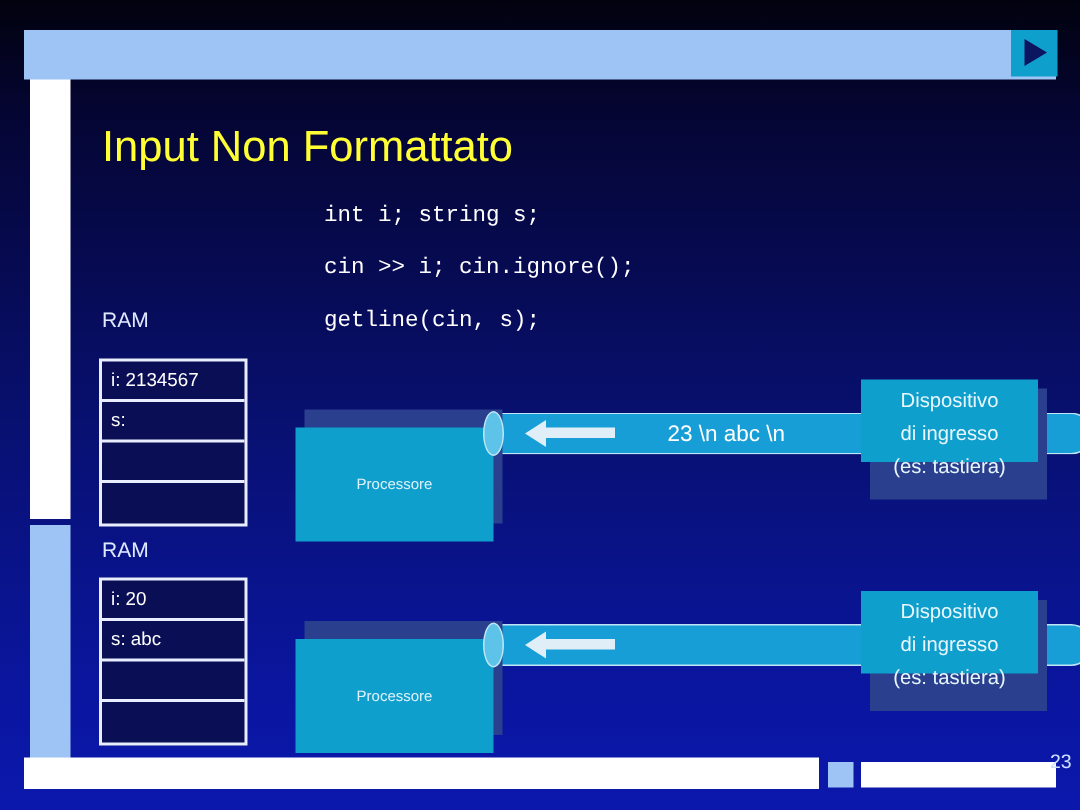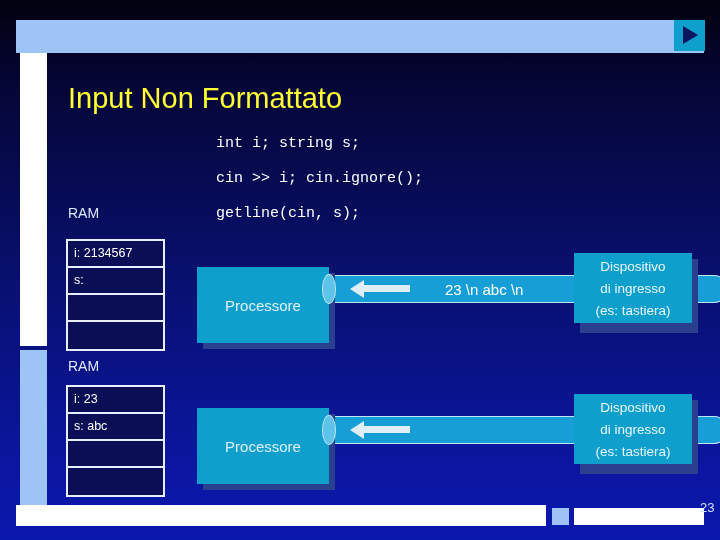--- a/index.html
+++ b/index.html
@@ -109,24 +109,25 @@
   .proc-shadow {
     position: absolute;
     width: 132px; height: 76px;
     background: #2a3f8e;
   }
   .proc-box {
     position: absolute;
     width: 132px; height: 76px;
     background: #0f9fcc;
     color: #dff2fb;
-    font-size: 15px;
+    font-size: 10px;
     display: flex;
     align-items: center;
     justify-content: center;
+    margin-top: 18px;
   }
 
   
   .pipe {
     position: absolute;
     height: 28px;
     background: #189ed6;
     border: 1px solid #bfe6f5;
     border-left: none;
     border-top-right-radius: 14px;
@@ -161,21 +162,21 @@
   }
 
   
   .dev-shadow {
     position: absolute;
     width: 118px; height: 74px;
     background: #2a3f8e;
   }
   .dev-box {
     position: absolute;
-    width: 118px; height: 70px;
+    width: 118px; height: 55px;
     background: #0f9fcc;
     color: #e8f7fd;
     font-size: 13.5px;
     line-height: 22px;
     text-align: center;
     padding-top: 3px;
   }
 
   
   .footer-white {
@@ -251,21 +252,21 @@
   <div class="dev-shadow" style="left:580px; top:259px;"></div>
   <div class="dev-box" style="left:574px; top:253px;">
     <div>Dispositivo</div>
     <div>di ingresso</div>
     <div>(es: tastiera)</div>
   </div>
 
   <div class="ram-label" style="left:68px; top:358px;">RAM</div>
 
   <div class="ram-table" style="left:66px; top:385px;">
-    <div class="ram-row">i: 23</div>
+    <div class="ram-row">i: 20</div>
     <div class="ram-row">s: abc</div>
     <div class="ram-row"></div>
     <div class="ram-row"></div>
   </div>
 
   <div class="pipe" style="left:330px; top:416px; width:398px;"></div>
   <div class="arrow" style="left:364px; top:426px; width:46px;"></div>
   <div class="arrow-head" style="left:350px; top:421px;"></div>
   <div class="pipe-label" style="left:412px; top:422px;"></div>
 

